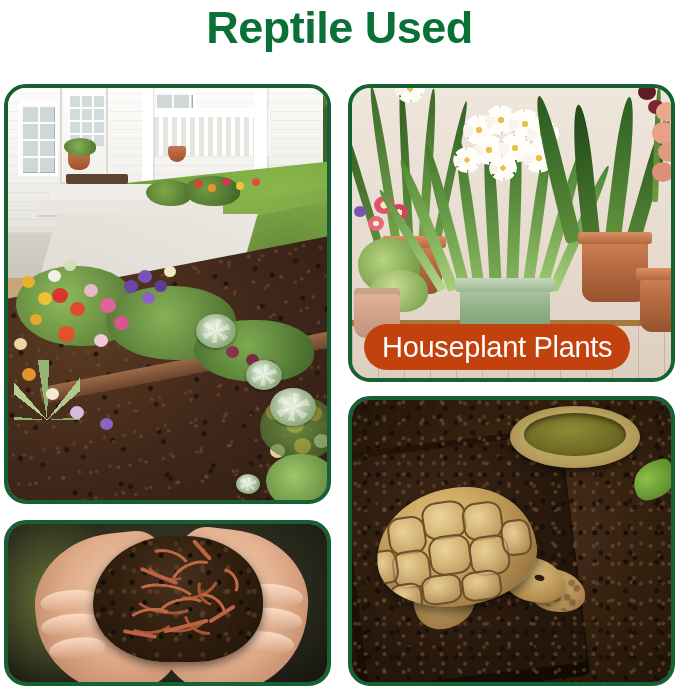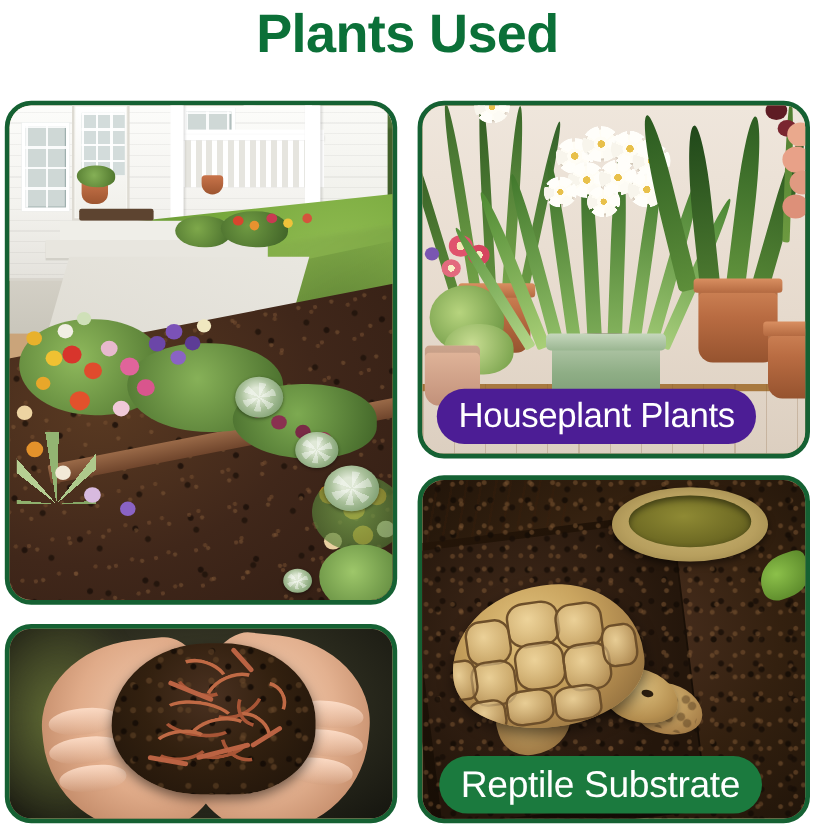--- a/index.html
+++ b/index.html
@@ -349,21 +349,21 @@
     background: radial-gradient(ellipse at 45% 30%, #d8b673, #a07b46 70%, #76572f 100%);
     border-radius: 40% 55% 55% 45% / 45% 50% 55% 50%;
     transform: rotate(-16deg);
   }
 </style>
 </head>
 <body>
 
 <div class="page">
 
-  <div class="title" style="color: rgb(11, 112, 56);">Plants Used</div>
+  <div class="title" style="color: rgb(11, 112, 56);">Reptile Used</div>
 
   <div class="panel" id="p-garden" style="border-color: rgb(21, 97, 51);">
     <div class="photo">
       <div class="g-sky"></div>
 
       <div class="g-trees"></div>
       <div class="g-trunk"></div>
 
       <div class="g-houseR">
         <div class="g-siding"></div>
@@ -513,21 +513,21 @@
       <div class="fl" style="left:286px;top:-4px;width:18px;height:16px;background:#5e1c24;"></div>
       <div class="fl" style="left:296px;top:12px;width:16px;height:14px;background:#7a2630;"></div>
       <div class="fl" style="left:304px;top:14px;width:22px;height:20px;background:#eaa98d;"></div>
       <div class="fl" style="left:300px;top:34px;width:24px;height:22px;background:#e8a188;"></div>
       <div class="fl" style="left:306px;top:54px;width:22px;height:20px;background:#e09a81;"></div>
       <div class="fl" style="left:300px;top:74px;width:22px;height:20px;background:#dd9079;"></div>
       <div class="h-pot" style="left:288px;top:186px;width:54px;height:58px;"></div>
       <div class="h-potRim" style="left:284px;top:180px;width:62px;"></div>
     </div>
 
-    <div class="pill" style="left: 12px; top: 236px; height: 46px; font-size: 29px; background: #4c1d95; color: rgb(255, 255, 255);">
+    <div class="pill" style="left: 12px; top: 236px; height: 46px; font-size: 29px; background: #c2410c; color: rgb(255, 255, 255);">
       <span>Houseplant Plants</span>
     </div>
   </div>
 
   <div class="panel" id="p-verm" style="border-color: rgb(21, 97, 51);">
     <div class="photo">
       <div class="v-bg"></div>
       <div class="v-blur"></div>
 
       <div class="v-handL">
@@ -587,18 +587,15 @@
         <div class="scute" style="left:90px;top:18px;width:40px;height:38px;"></div>
         <div class="scute" style="left:92px;top:52px;width:40px;height:40px;"></div>
         <div class="scute" style="left:-6px;top:52px;width:26px;height:34px;"></div>
         <div class="scute" style="left:126px;top:40px;width:30px;height:36px;"></div>
         <div class="scute" style="left:40px;top:84px;width:40px;height:30px;"></div>
         <div class="scute" style="left:80px;top:86px;width:40px;height:30px;"></div>
         <div class="scute" style="left:8px;top:88px;width:32px;height:28px;"></div>
       </div>
     </div>
 
-    <div class="pill" style="left: 14px; top: 230px; height: 48px; font-size: 31px; background: rgb(27, 122, 62); color: rgb(255, 255, 255);">
-      <span>Reptile Substrate</span>
-    </div>
   </div>
 
 </div>
 
 </body></html>

